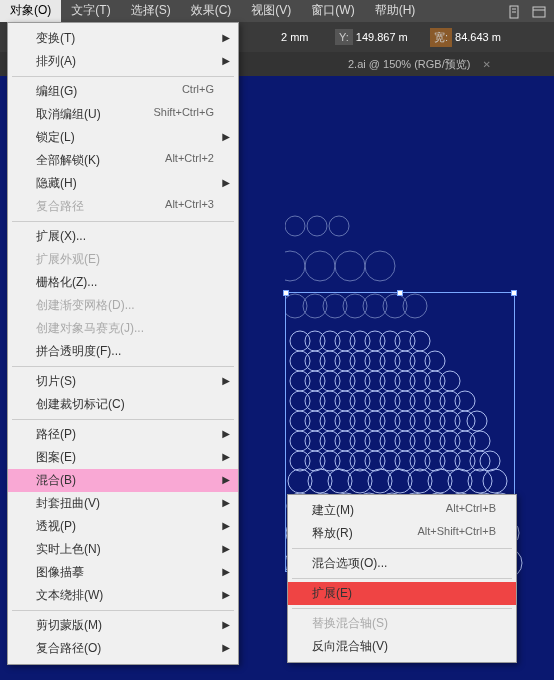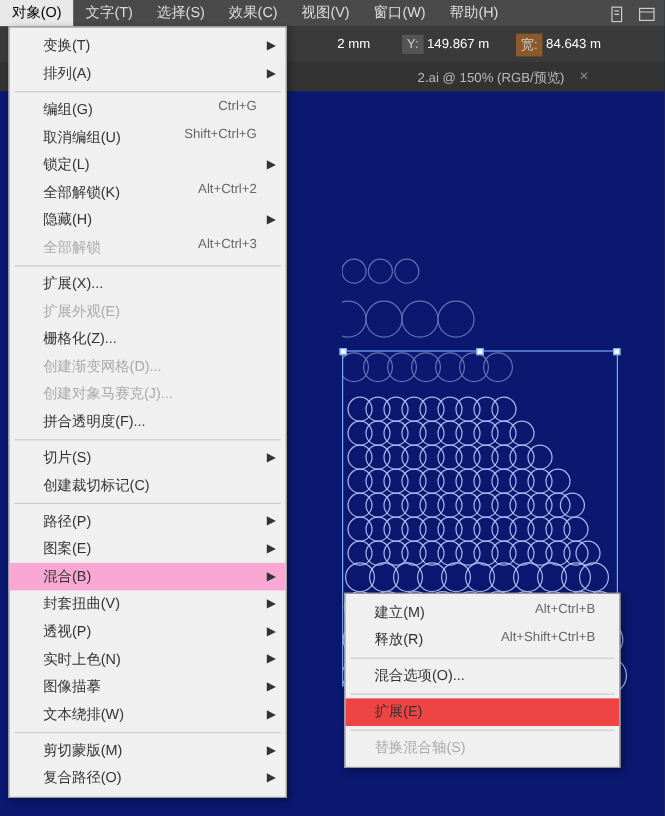--- a/index.html
+++ b/index.html
@@ -255,21 +255,21 @@
     </div>
     <div class="item">
       <span>全部解锁(K)</span>
       <span class="shortcut">Alt+Ctrl+2</span>
     </div>
     <div class="item">
       <span>隐藏(H)</span>
       <span class="arrow">▶</span>
     </div>
     <div class="item disabled">
-      <span>全部解锁</span>
+      <span>复合路径</span>
       <span class="shortcut">Alt+Ctrl+3</span>
     </div>
     <div class="sep"></div>
     <div class="item">
       <span>扩展(X)...</span>
     </div>
     <div class="item disabled">
       <span>扩展外观(E)</span>
     </div>
     <div class="item">
@@ -349,13 +349,16 @@
       <span>混合选项(O)...</span>
     </div>
     <div class="sep"></div>
     <div class="item highlighted">
       <span>扩展(E)</span>
     </div>
     <div class="sep"></div>
     <div class="item disabled">
       <span>替换混合轴(S)</span>
     </div>
+    <div class="item">
+      <span>反向混合轴(V)</span>
+    </div>
   </div>
 
 </body></html>

